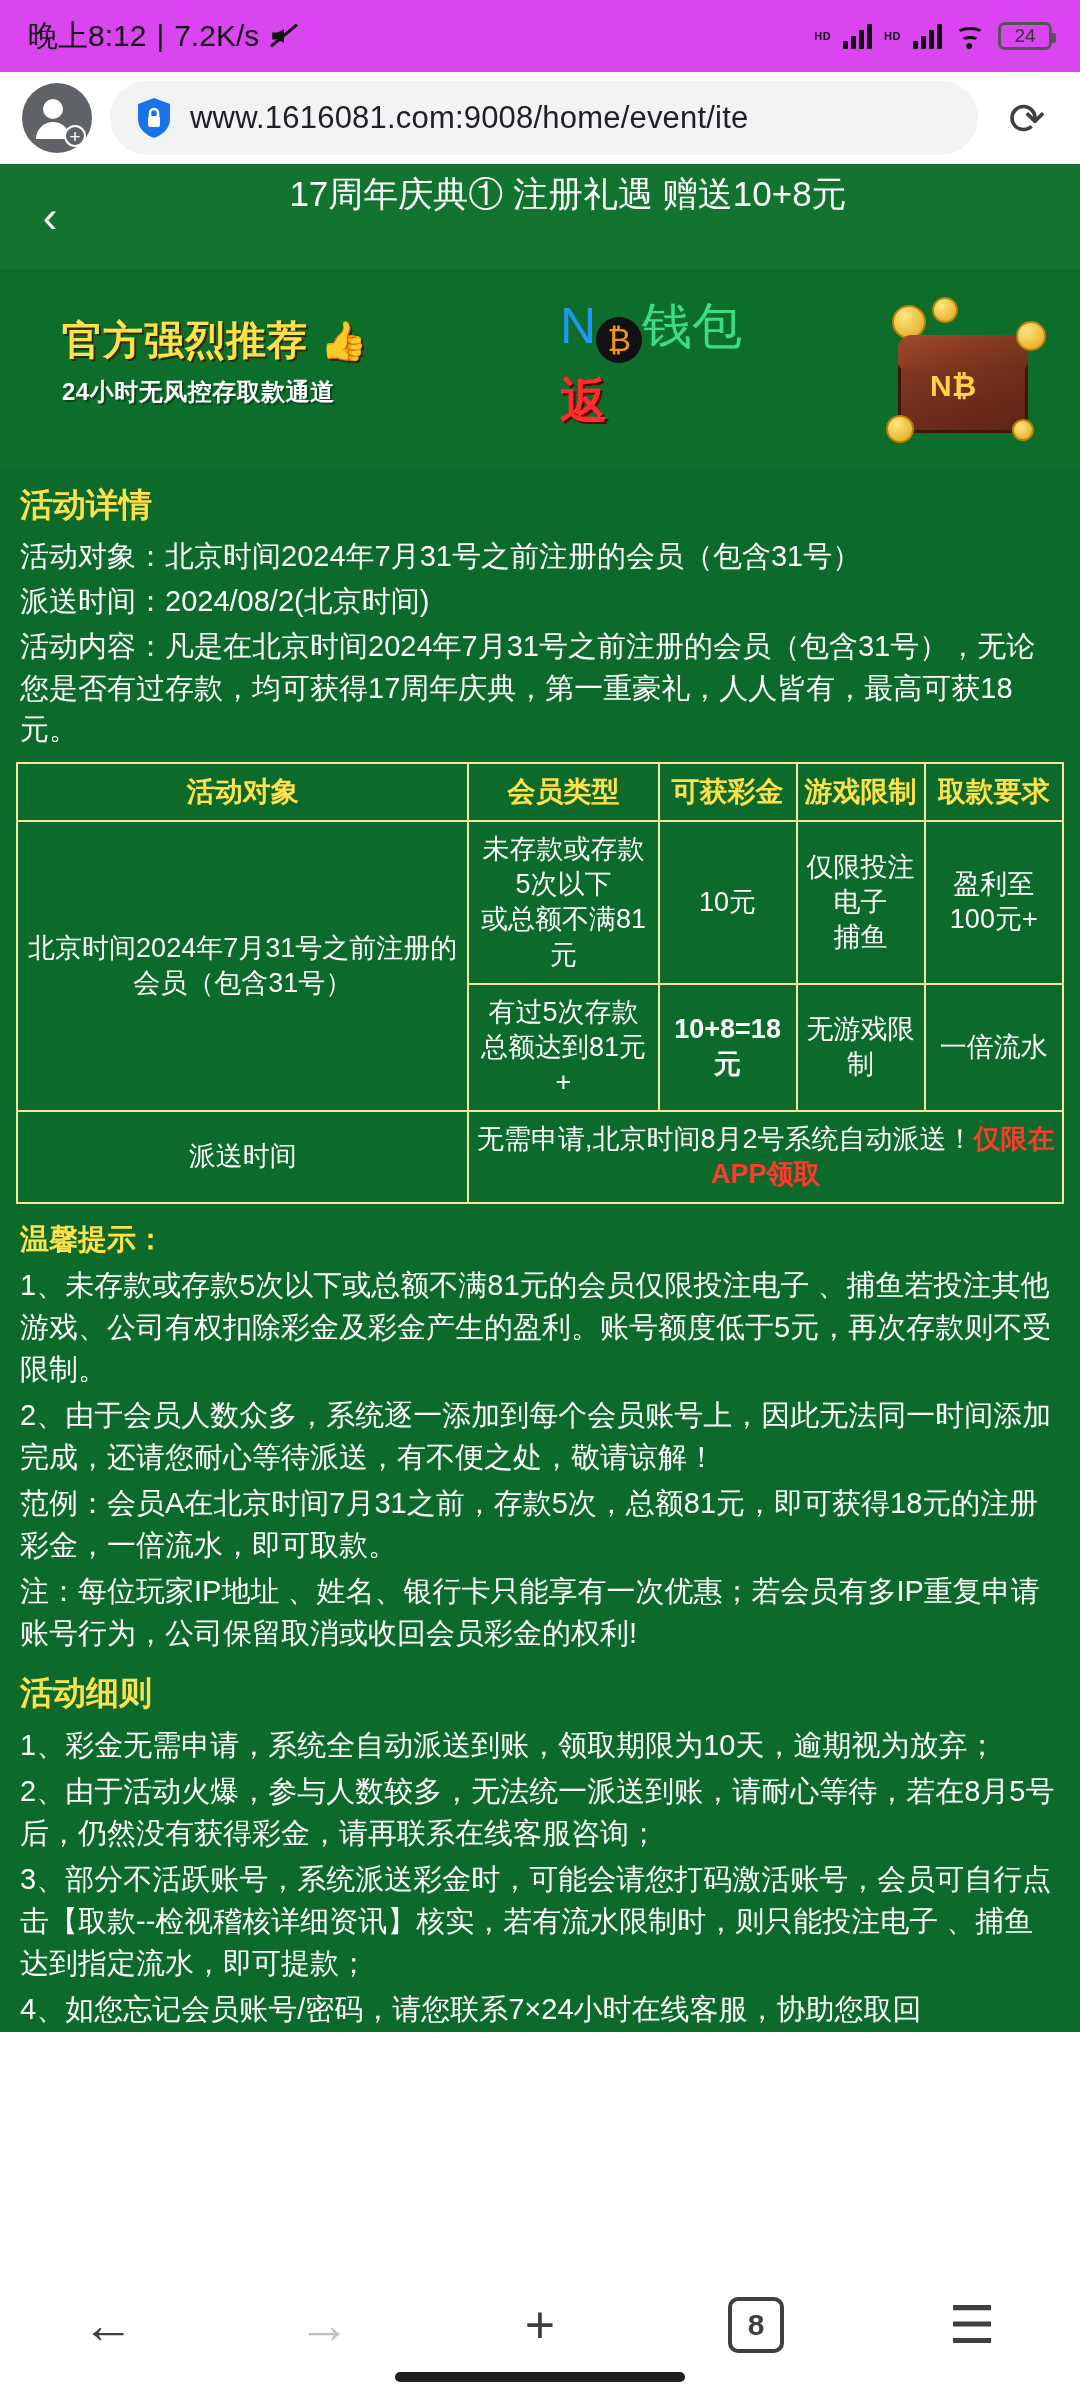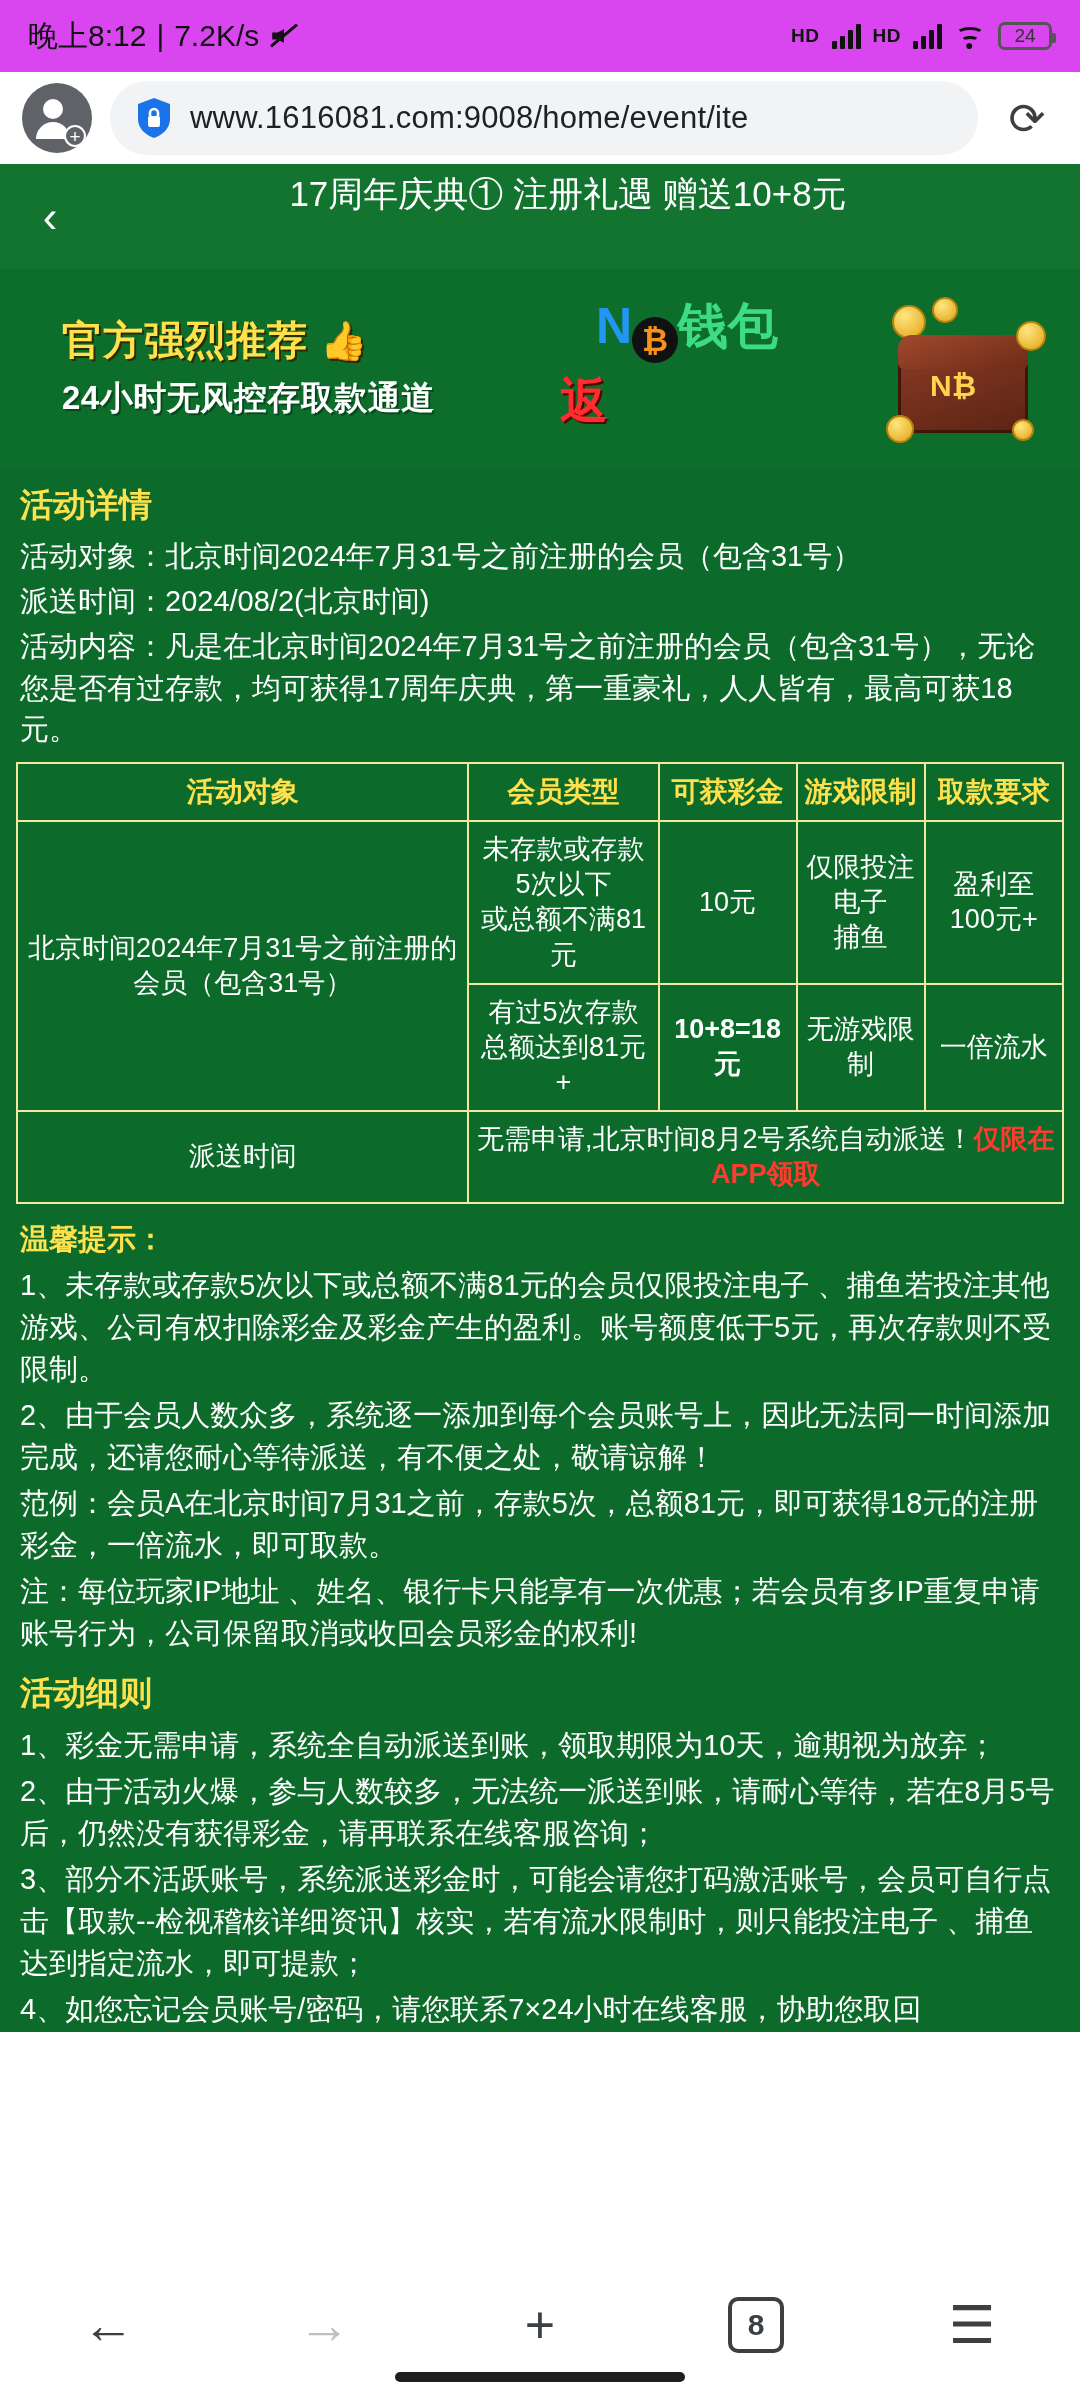--- a/index.html
+++ b/index.html
@@ -19,21 +19,21 @@
   .sb-right { display:flex; align-items:center; gap:12px; }
   .mute-icon { position:relative; width:30px; height:30px; display:inline-block; }
   .mute-icon:before{
     content:""; position:absolute; left:3px; top:8px; width:12px; height:14px;
     background:#111; clip-path: polygon(0 25%,45% 25%,100% 0,100% 100%,45% 75%,0 75%);
   }
   .mute-icon:after{
     content:""; position:absolute; left:-2px; top:13px; width:34px; height:3px;
     background:#111; transform:rotate(-40deg);
   }
-  .hd-badge { font-size:19px; color:#111; font-weight:bold; letter-spacing:0.5px; }
+  .hd-badge { font-size:11px; color:#111; font-weight:bold; letter-spacing:0.5px; }
   .bars { display:flex; align-items:flex-end; gap:3px; height:26px; }
   .bars i { display:block; width:5px; background:#111; border-radius:1px; }
   .bars i:nth-child(1){height:8px}
   .bars i:nth-child(2){height:13px}
   .bars i:nth-child(3){height:19px}
   .bars i:nth-child(4){height:25px}
   .wifi { width:32px; height:26px; position:relative; }
   .wifi:before{
     content:"\25CF"; position:absolute; left:11px; bottom:-4px; font-size:14px; color:#111;
   }
@@ -96,24 +96,24 @@
   }
 
   
   .banner {
     height:200px; background:#0d6e2b; position:relative; overflow:hidden;
   }
   .ban-left { position:absolute; left:62px; top:44px; }
   .ban-l1 { font-size:40px; font-weight:bold; color:#ffe14d; letter-spacing:1px;
             text-shadow:2px 2px 0 #2b2b00; }
   .ban-l1 .thumb { color:#ffd400; font-size:38px; }
-  .ban-l2 { margin-top:8px; font-size:33px; font-weight:bold; color:#ffffff;
+  .ban-l2 { margin-top:8px; font-size:24px; font-weight:bold; color:#ffffff;
             letter-spacing:0.5px; text-shadow:2px 2px 0 #00000055; }
   .ban-mid { position:absolute; left:560px; top:32px; text-align:left; }
-  .nc-line { font-size:50px; font-weight:bold; line-height:1;margin-left:36px; }
+  .nc-line { font-size:50px; font-weight:normal; line-height:1; }
   .nc-n { color:#2196f3; }
   .nc-b { display:inline-block; width:46px; height:46px; border-radius:50%;
           background:#111; color:#f7931a; font-size:32px; line-height:46px; text-align:center;
           vertical-align:-8px; }
   .nc-q { color:#3ddc84; }
   .nc-fan { margin-top:6px; font-size:48px; font-weight:bold; color:#ff2d2d;
             text-shadow:2px 2px 0 #5a0000; }
   .wallet { position:absolute; right:34px; top:34px; width:160px; height:140px; }
   .wallet .w-body {
     position:absolute; left:12px; top:38px; width:130px; height:92px; border-radius:14px;

